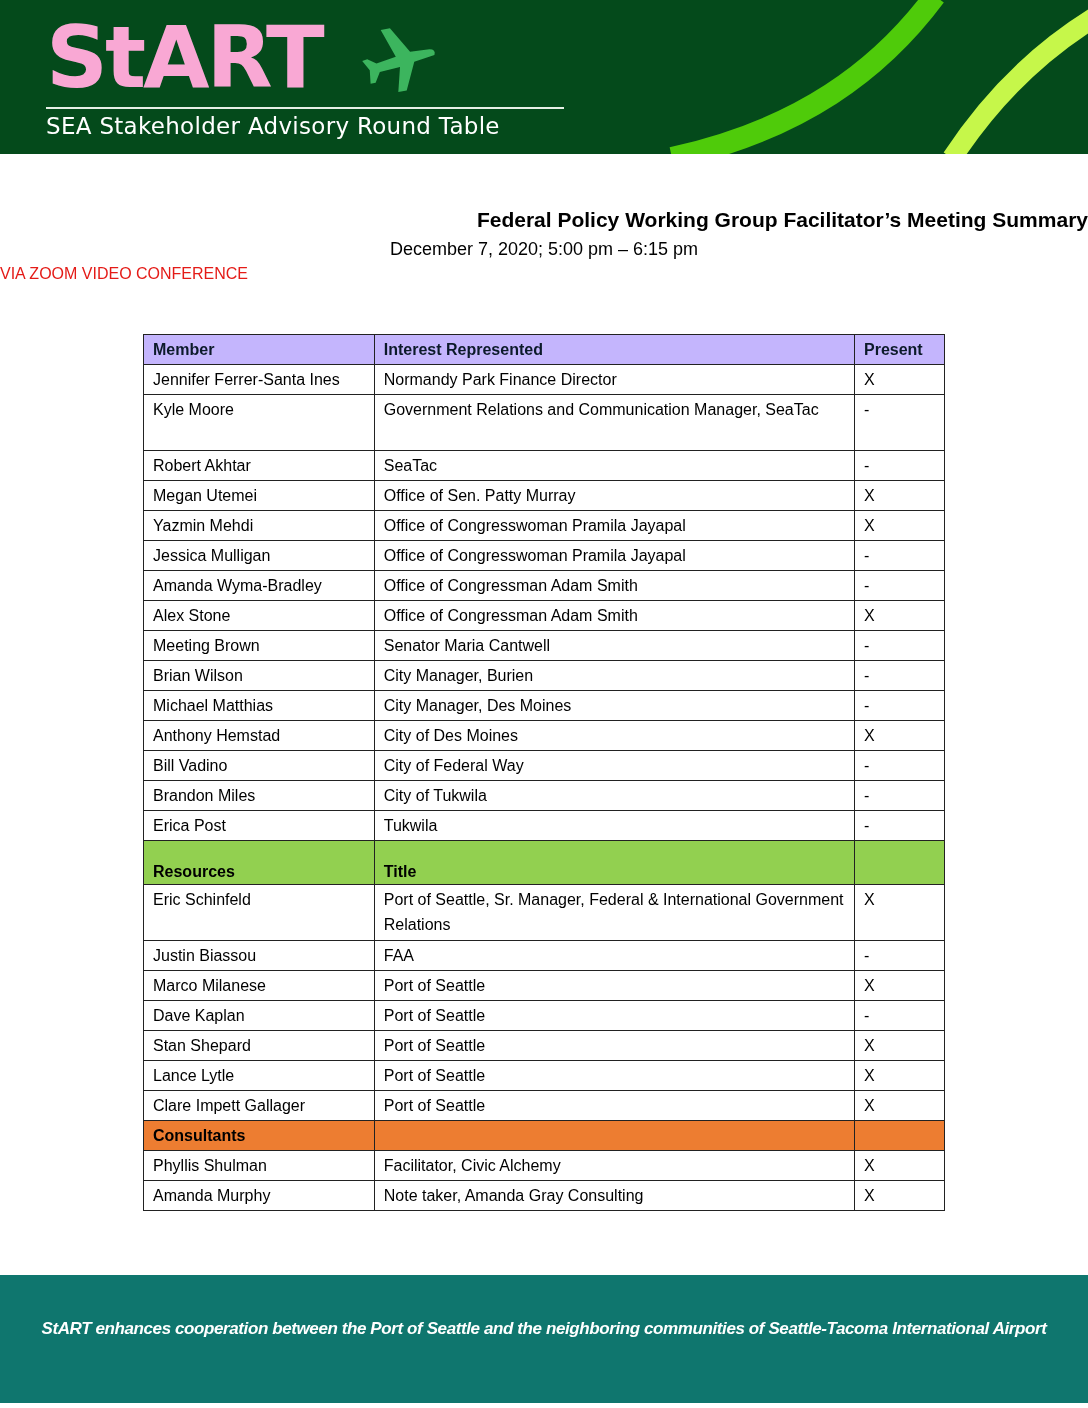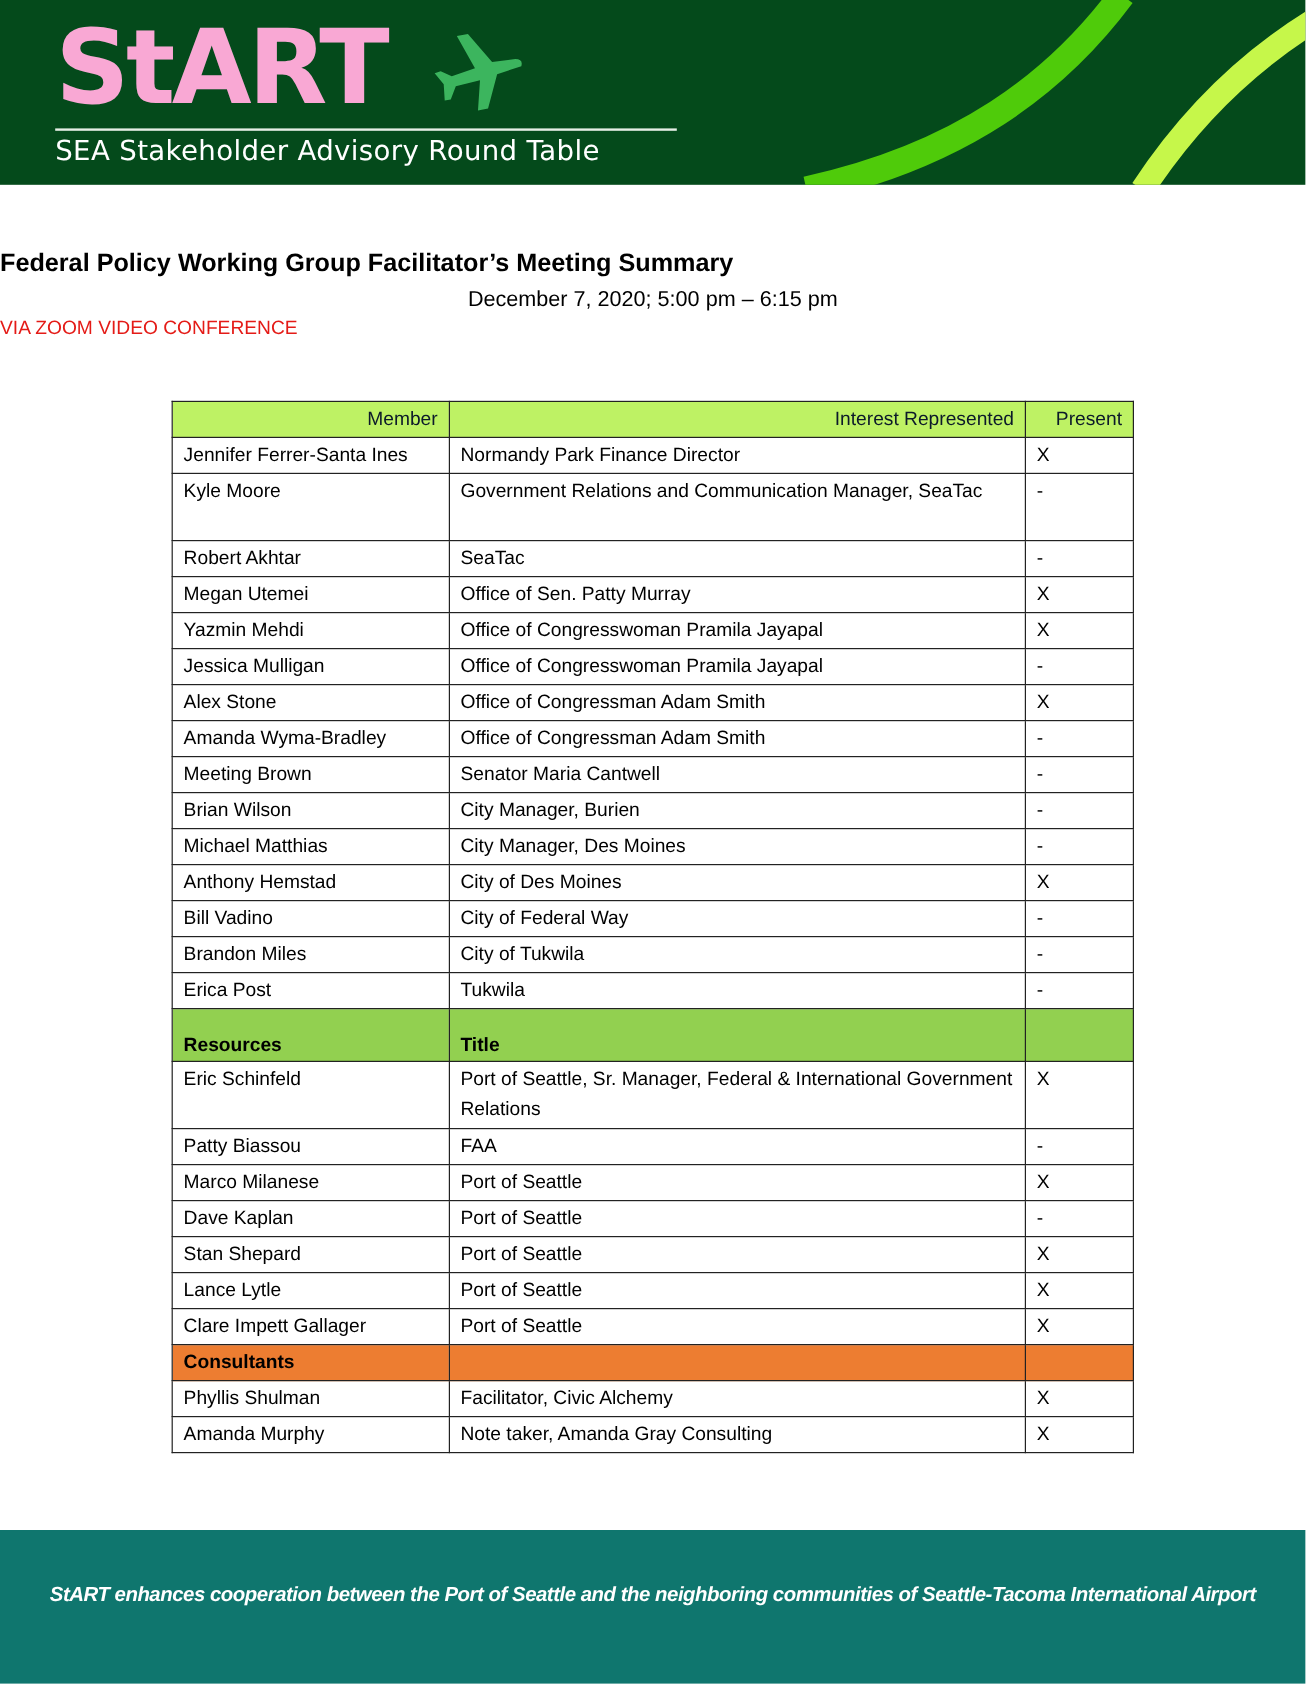--- a/index.html
+++ b/index.html
@@ -8,31 +8,31 @@
 
   
   .banner { position: absolute; left: 0; top: 0; width: 1088px; height: 154px; background: #044a1b; overflow: hidden; }
   .banner svg.arcs { position: absolute; left: 0; top: 0; }
   .logo-text { position: absolute; left: 46px; top: 14px; font-family: "DejaVu Sans", sans-serif; font-size: 86px; font-weight: bold; color: #f9a8d4; letter-spacing: -3px; line-height: 1; }
   .plane { position: absolute; left: 358px; top: 22px; width: 84px; height: 78px; }
   .logo-rule { position: absolute; left: 46px; top: 107px; width: 518px; height: 2px; background: #e6efe6; }
   .logo-sub { position: absolute; left: 46px; top: 113px; font-family: "DejaVu Sans", sans-serif; font-size: 23px; color: #ffffff; letter-spacing: 0.3px; }
 
   
-  .title { position: absolute; left: 0; width: 1088px; text-align: left; top: 208px; font-size: 21px; font-weight: bold; font-family: "Liberation Sans", sans-serif; }
+  .title { position: absolute; left: 0; width: 1088px; text-align: right; top: 208px; font-size: 21px; font-weight: bold; font-family: "Liberation Sans", sans-serif; }
   .subtitle { position: absolute; left: 0; width: 1088px; text-align: center; top: 239px; font-size: 18px; }
   .venue { position: absolute; left: 0; width: 1088px; text-align: left; top: 265px; font-size: 16px; color: #e41b17; }
 
   
   table.roster { position: absolute; left: 143px; top: 334px; width: 802px; border-collapse: collapse; font-size: 16px; }
   table.roster td { border: 1px solid #222; padding: 0 9px; vertical-align: top; line-height: 25px; }
   table.roster td.c1 { width: 231px; }
   table.roster td.c2 { width: 481px; }
   table.roster td.c3 { width: 90px; }
-  tr.h-blue td { background: #bef264; font-weight: normal; color: #0c1a2a; height: 30px; padding-top: 2px; text-align: right; }
+  tr.h-blue td { background: #c4b5fd; font-weight: bold; color: #0c1a2a; height: 30px; padding-top: 2px; }
   tr.h-green td { background: #92d050; font-weight: bold; height: 40px; padding-top: 18px; }
   tr.h-orange td { background: #ed7d31; font-weight: bold; height: 30px; padding-top: 2px; }
   tr.row td { height: 30px; padding-top: 2px; }
   tr.row.tall td { height: 56px; }
 
   
   .footer { position: absolute; left: 0; top: 1275px; width: 1088px; height: 128px; background: #0f766e; }
   .footer-text { position: absolute; left: 0; width: 1088px; top: 44px; text-align: center; color: #ffffff; font-size: 17px; font-style: italic; font-weight: bold; letter-spacing: -0.4px; }
 </style>
 </head>
@@ -86,28 +86,28 @@
         <td class="c1">Yazmin Mehdi</td>
         <td class="c2">Office of Congresswoman Pramila Jayapal</td>
         <td class="c3">X</td>
       </tr>
       <tr class="row">
         <td class="c1">Jessica Mulligan</td>
         <td class="c2">Office of Congresswoman Pramila Jayapal</td>
         <td class="c3">-</td>
       </tr>
       <tr class="row">
+        <td class="c1">Amanda Wyma-Bradley</td>
+        <td class="c2">Office of Congressman Adam Smith</td>
+        <td class="c3">-</td>
+      </tr>
+      <tr class="row">
         <td class="c1">Alex Stone</td>
         <td class="c2">Office of Congressman Adam Smith</td>
         <td class="c3">X</td>
-      </tr>
-      <tr class="row">
-        <td class="c1">Amanda Wyma-Bradley</td>
-        <td class="c2">Office of Congressman Adam Smith</td>
-        <td class="c3">-</td>
       </tr>
       <tr class="row">
         <td class="c1">Meeting Brown</td>
         <td class="c2">Senator Maria Cantwell</td>
         <td class="c3">-</td>
       </tr>
       <tr class="row">
         <td class="c1">Brian Wilson</td>
         <td class="c2">City Manager, Burien</td>
         <td class="c3">-</td>
@@ -141,21 +141,21 @@
         <td class="c1">Resources</td>
         <td class="c2">Title</td>
         <td class="c3"></td>
       </tr>
       <tr class="row tall">
         <td class="c1">Eric Schinfeld</td>
         <td class="c2">Port of Seattle, Sr. Manager, Federal &amp; International Government Relations</td>
         <td class="c3">X</td>
       </tr>
       <tr class="row">
-        <td class="c1">Patty Biassou</td>
+        <td class="c1">Justin Biassou</td>
         <td class="c2">FAA</td>
         <td class="c3">-</td>
       </tr>
       <tr class="row">
         <td class="c1">Marco Milanese</td>
         <td class="c2">Port of Seattle</td>
         <td class="c3">X</td>
       </tr>
       <tr class="row">
         <td class="c1">Dave Kaplan</td>

